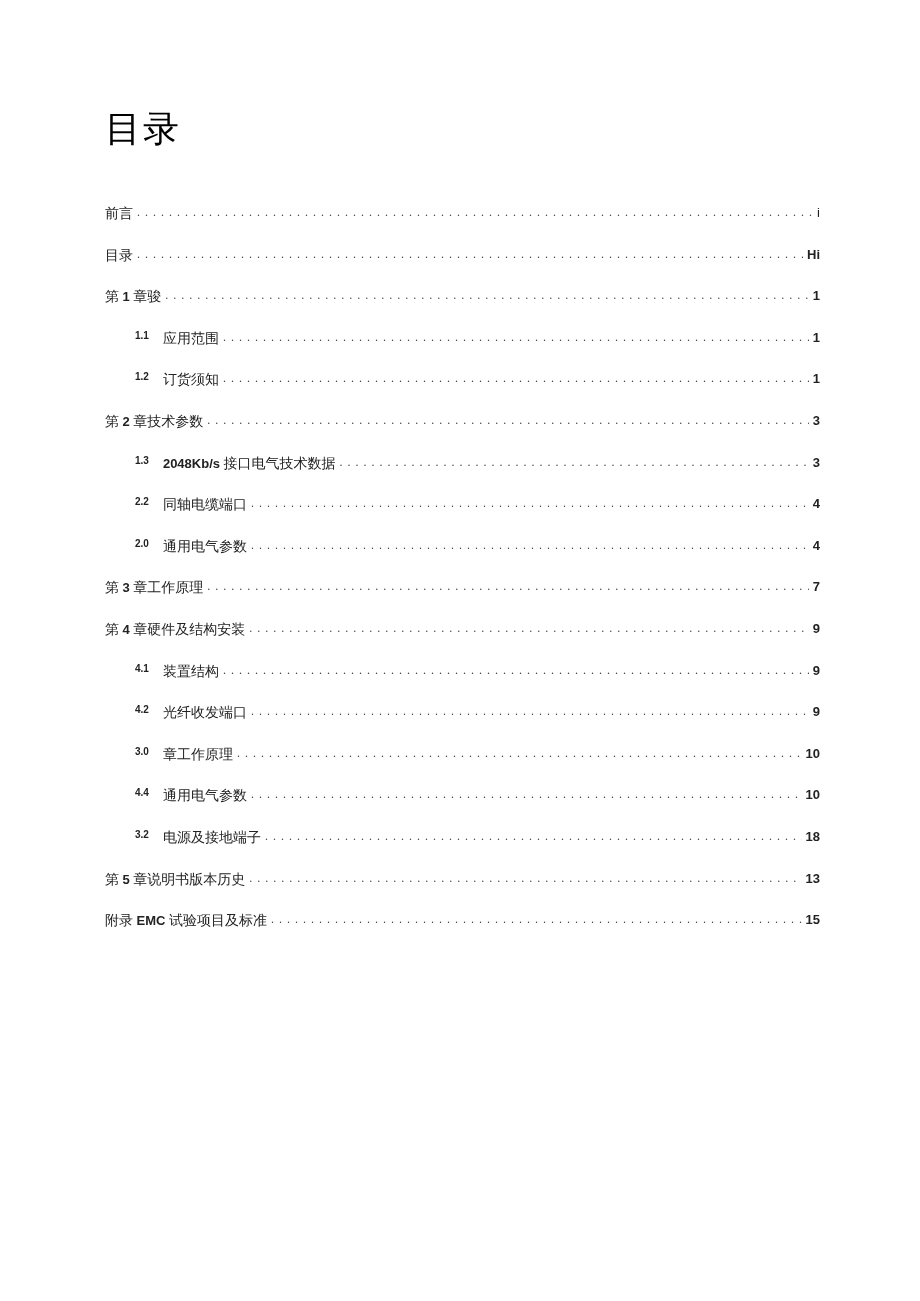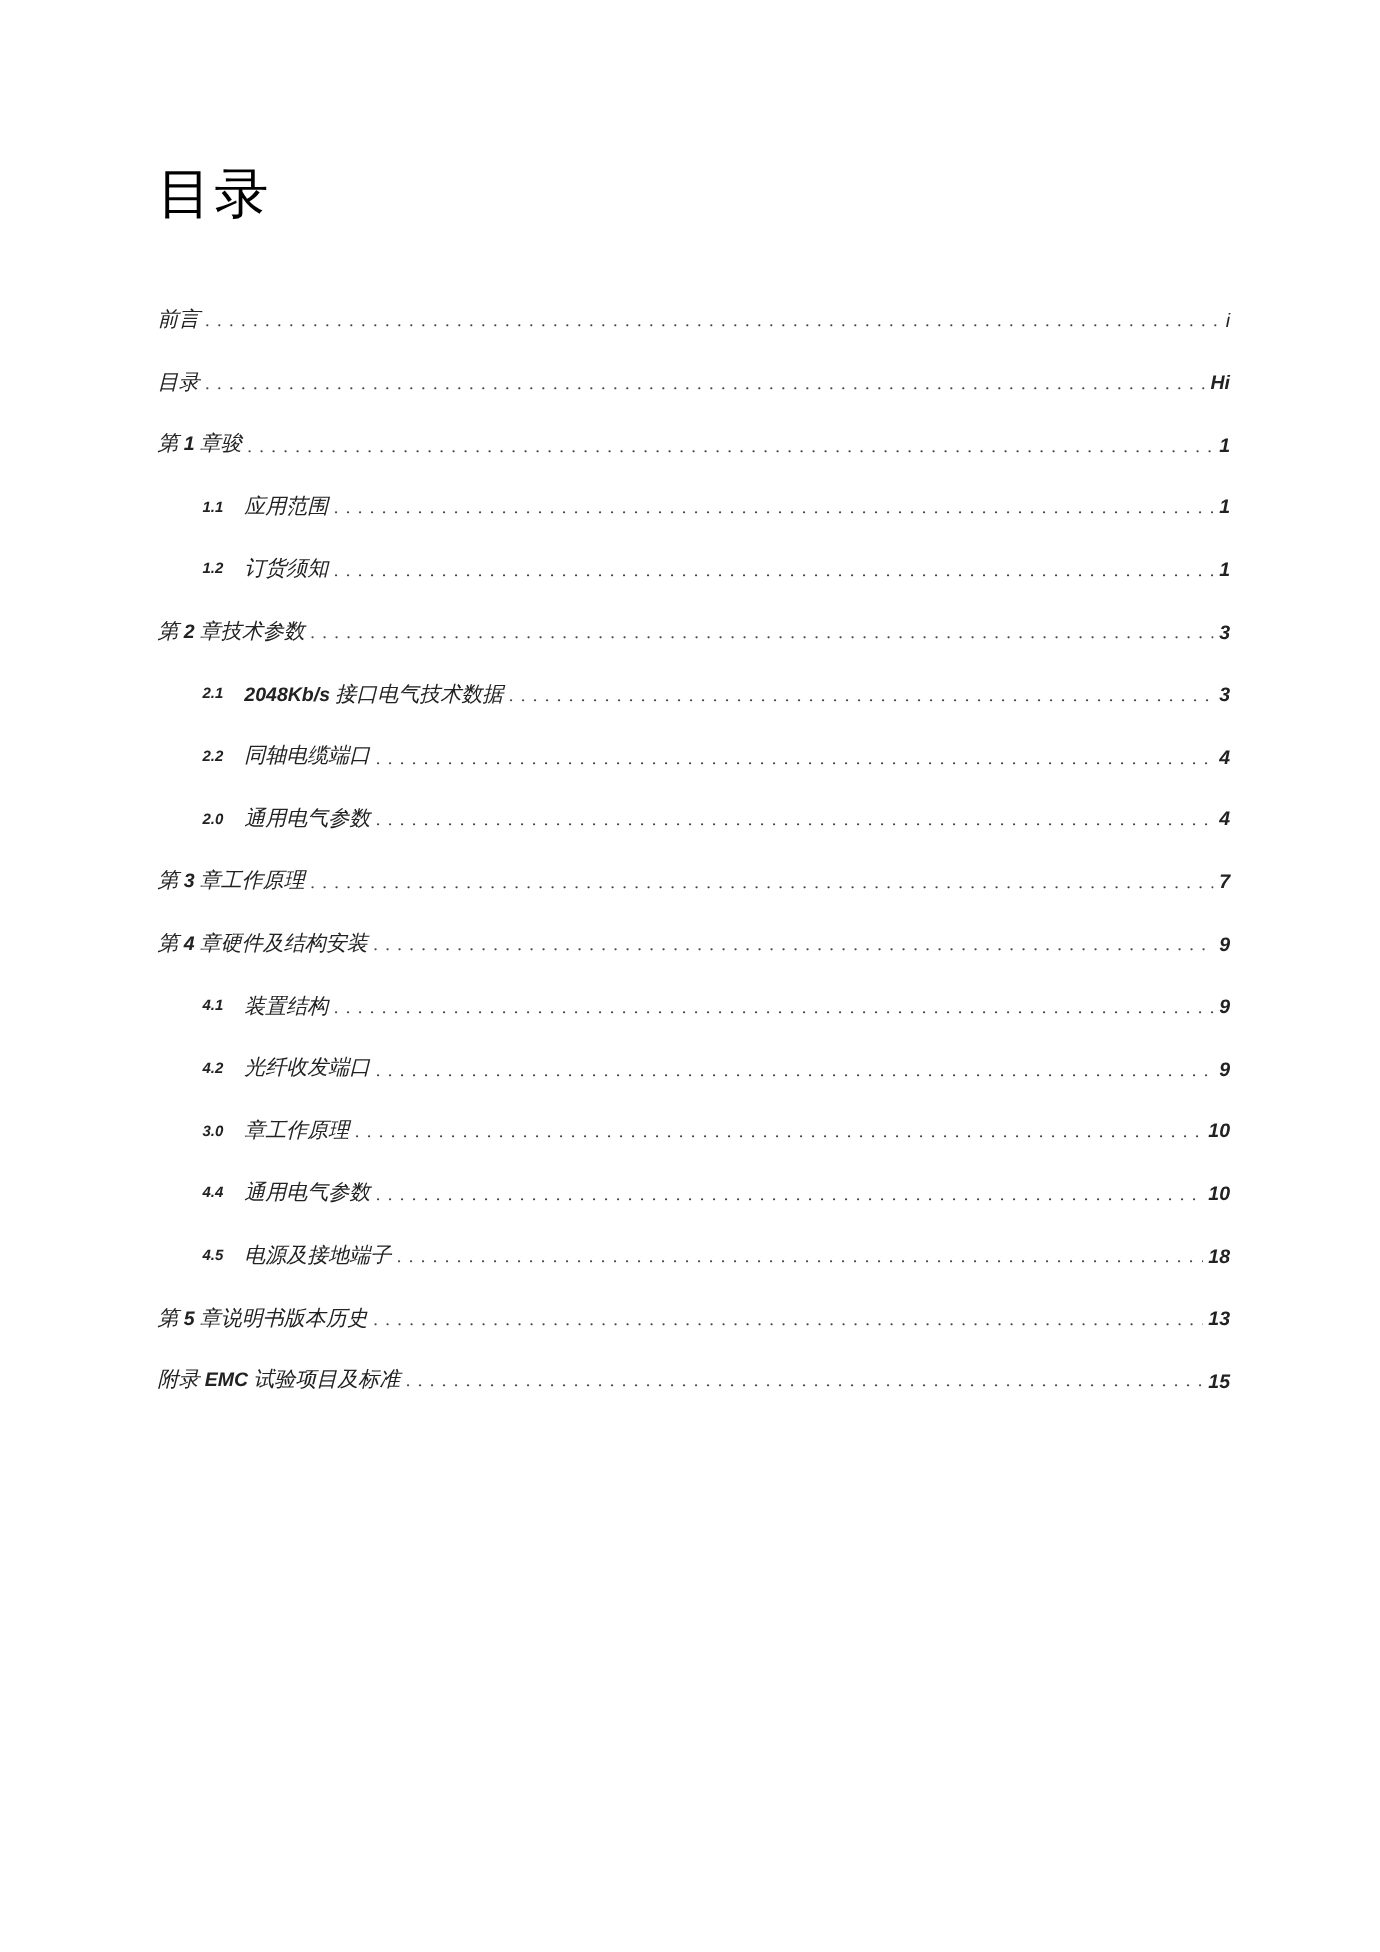--- a/index.html
+++ b/index.html
@@ -19,24 +19,23 @@
       font-weight: normal;
       margin-bottom: 50px;
       letter-spacing: 2px;
     }
     .toc-list {
       font-size: 14px;
       color: #222;
     }
     .toc-entry {
       display: flex;
-      align-items: center;
+      align-items: flex-start;
       margin-bottom: 22px;
       line-height: 1.4;
-      font-style: italic;
     }
     .toc-entry.sub {
       padding-left: 30px;
     }
     .toc-num {
       font-family: Arial, sans-serif;
       font-weight: bold;
       font-size: 10px;
       margin-right: 14px;
       flex-shrink: 0;
@@ -101,21 +100,21 @@
       <span class="toc-label">订货须知</span>
       <span class="toc-leader">........................................................................................................................................................................................................</span>
       <span class="toc-page ">1</span>
     </div>
     <div class="toc-entry">
       <span class="toc-label">第 <span class="toc-label-part">2</span> 章技术参数</span>
       <span class="toc-leader">........................................................................................................................................................................................................</span>
       <span class="toc-page ">3</span>
     </div>
     <div class="toc-entry sub">
-      <span class="toc-num">2.1</span>
+      <span class="toc-num">1.3</span>
       <span class="toc-label"><span class="toc-label-part">2048Kb/s</span> 接口电气技术数据</span>
       <span class="toc-leader">........................................................................................................................................................................................................</span>
       <span class="toc-page ">3</span>
     </div>
     <div class="toc-entry sub">
       <span class="toc-num">2.2</span>
       <span class="toc-label">同轴电缆端口</span>
       <span class="toc-leader">........................................................................................................................................................................................................</span>
       <span class="toc-page ">4</span>
     </div>
@@ -153,21 +152,21 @@
       <span class="toc-leader">........................................................................................................................................................................................................</span>
       <span class="toc-page ">10</span>
     </div>
     <div class="toc-entry sub">
       <span class="toc-num">4.4</span>
       <span class="toc-label">通用电气参数</span>
       <span class="toc-leader">........................................................................................................................................................................................................</span>
       <span class="toc-page ">10</span>
     </div>
     <div class="toc-entry sub">
-      <span class="toc-num">4.5</span>
+      <span class="toc-num">3.2</span>
       <span class="toc-label">电源及接地端子</span>
       <span class="toc-leader">........................................................................................................................................................................................................</span>
       <span class="toc-page ">18</span>
     </div>
     <div class="toc-entry">
       <span class="toc-label">第 <span class="toc-label-part">5</span> 章说明书版本历史</span>
       <span class="toc-leader">........................................................................................................................................................................................................</span>
       <span class="toc-page ">13</span>
     </div>
     <div class="toc-entry">

